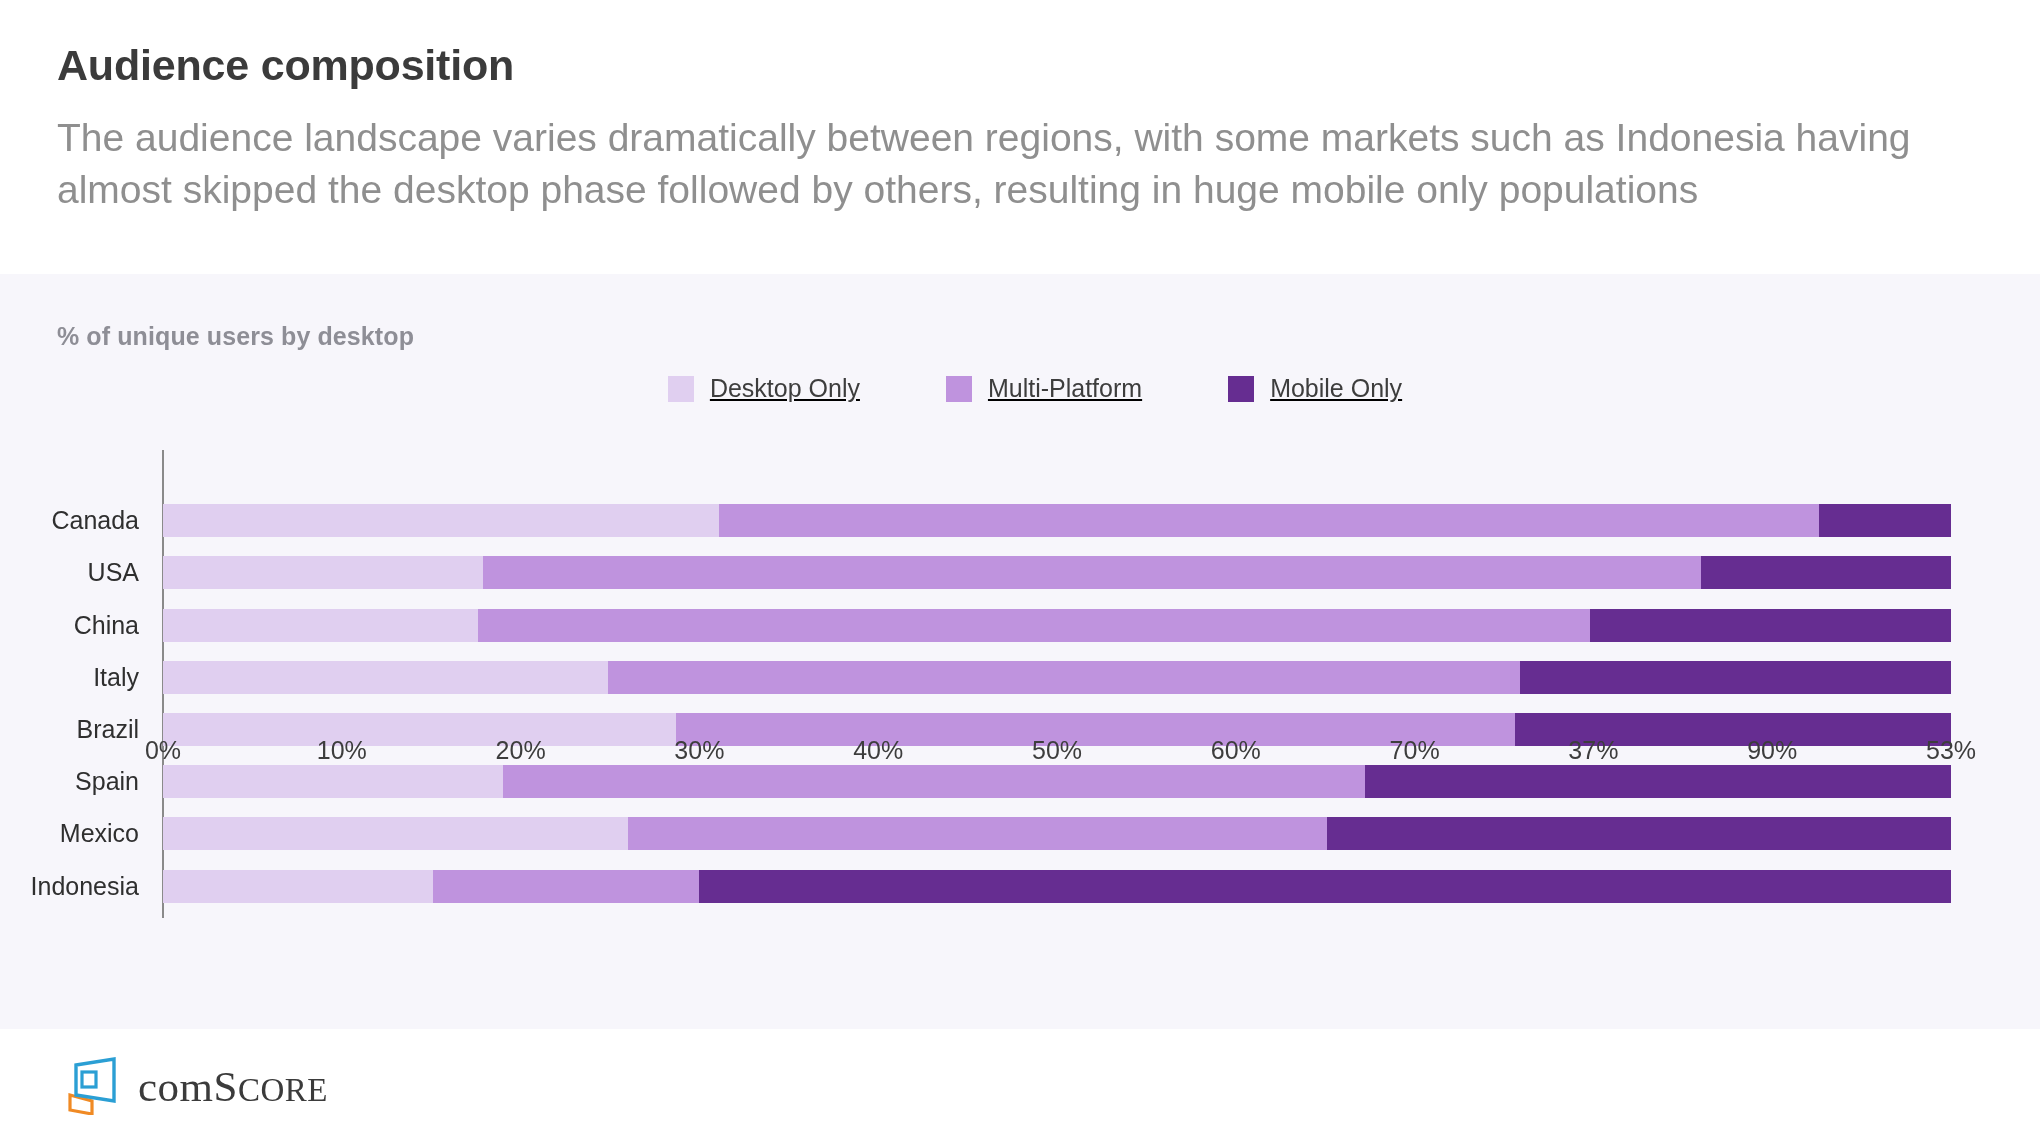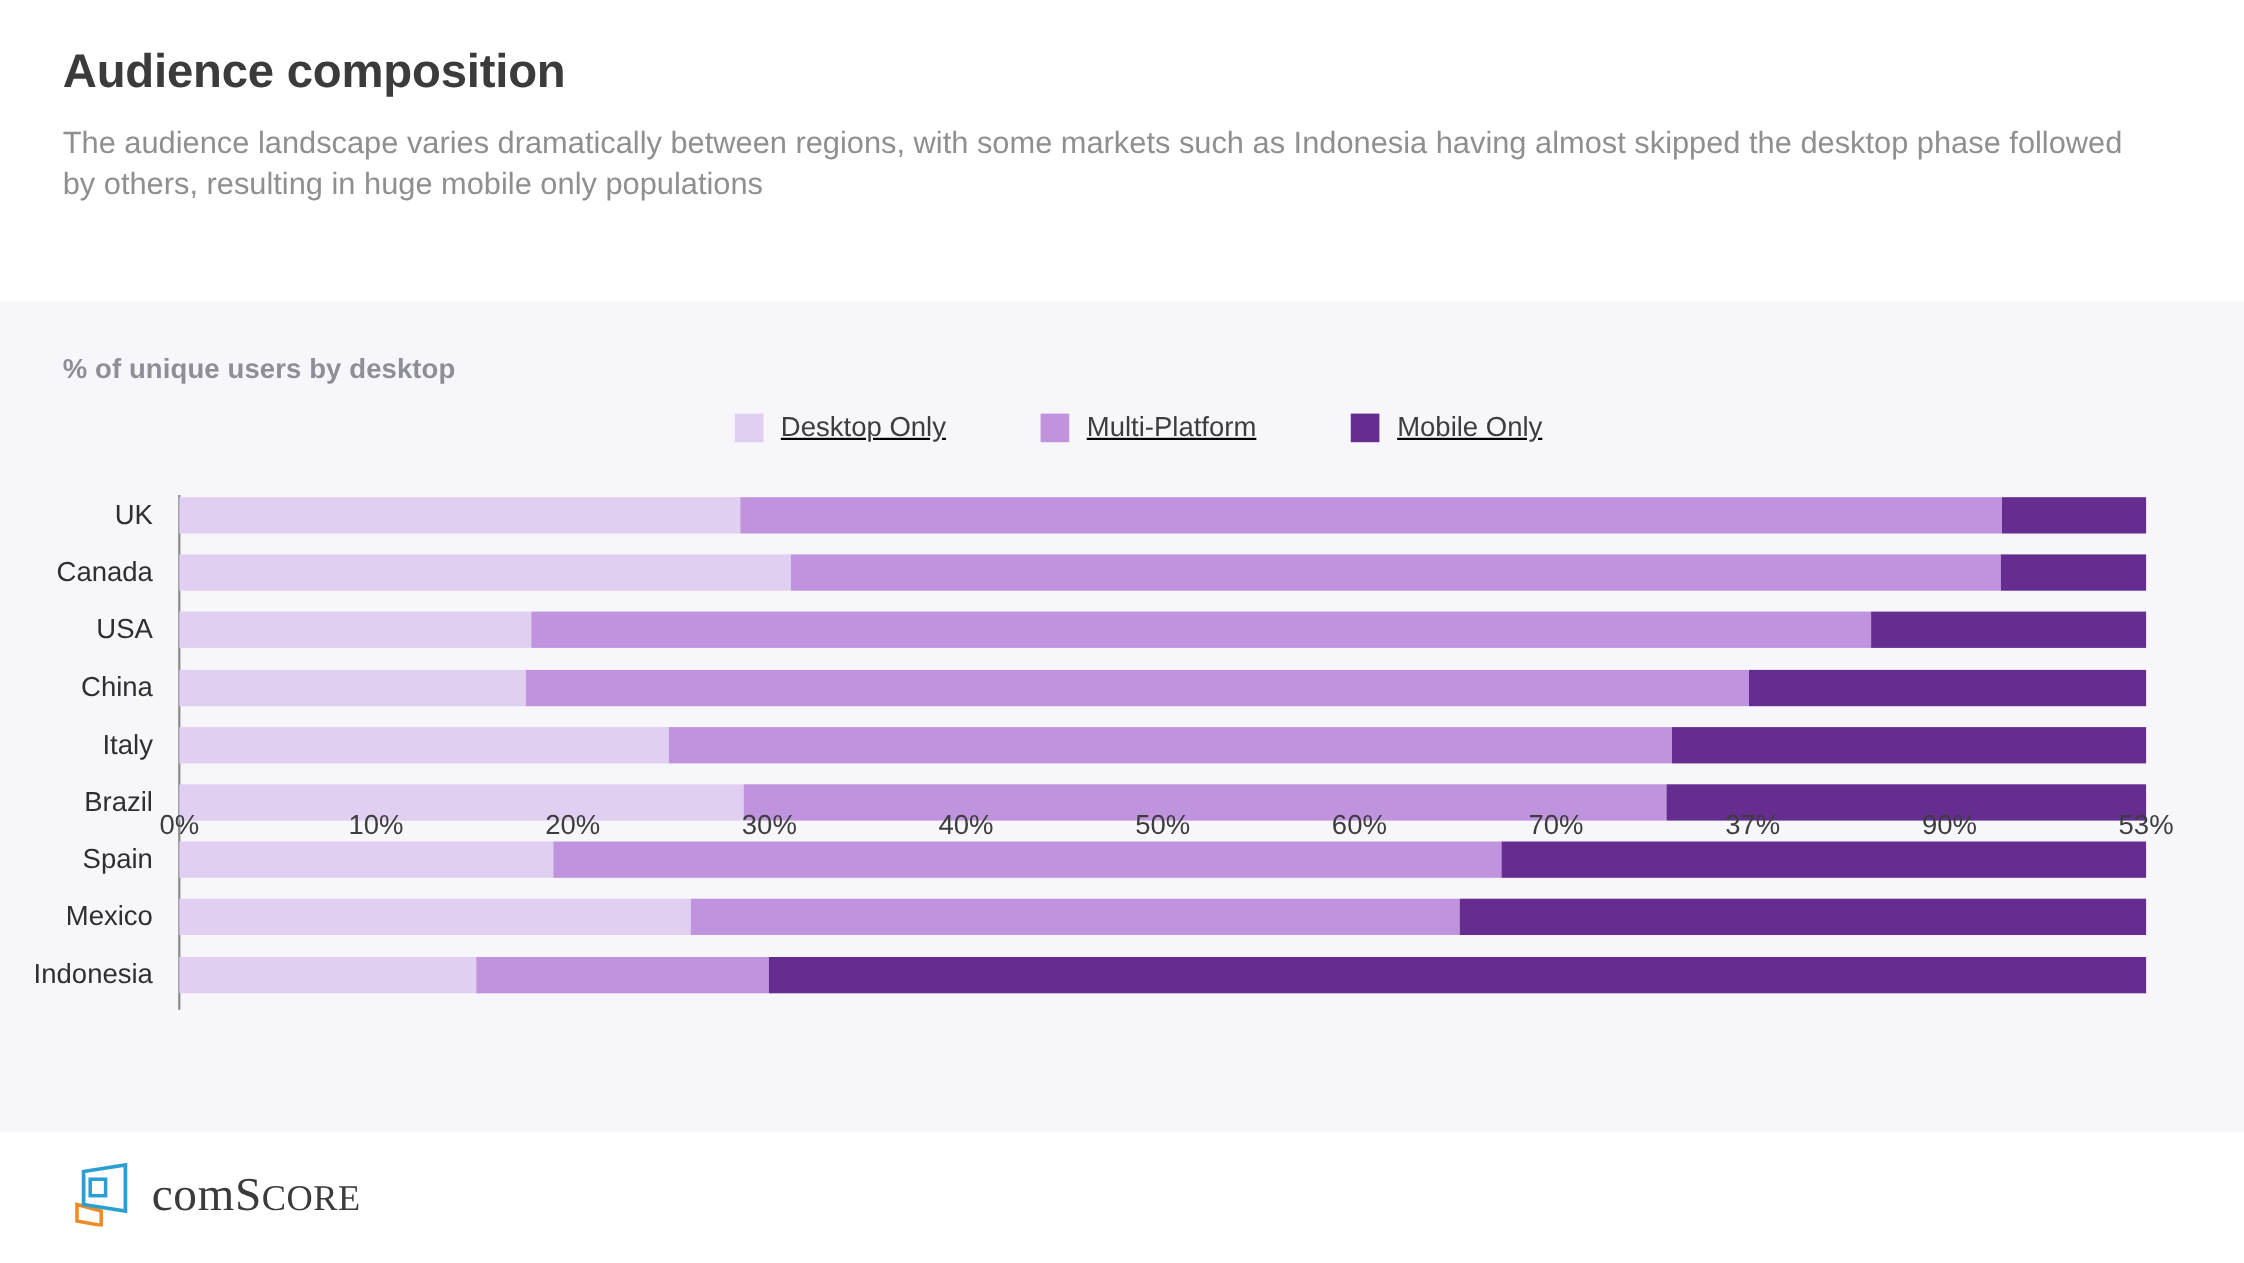--- a/index.html
+++ b/index.html
@@ -27,21 +27,21 @@
   }
   .page-title {
     font-size: 43px;
     font-weight: bold;
     color: #3b3b3b;
     letter-spacing: -0.2px;
     margin: 0;
     line-height: 1.08;
   }
   .page-subtitle {
-    font-size: 28px;
+    font-size: 39px;
     color: #8f8f8f;
     line-height: 1.32;
     margin: 24px 0 0 0;
     max-width: 1890px;
     font-weight: normal;
   }
 
   
   .chart-panel {
     position: absolute;
@@ -192,26 +192,20 @@
       </div>
       <div class="legend-item">
         <span class="legend-swatch" style="background: rgb(102, 45, 145);"></span>
         <span class="legend-label">Mobile Only</span>
       </div>
     </div>
 
   <div class="plot" id="plot">
     <div class="axis-line"></div>
     <div class="rows" id="rows">
-        <div class="bar-row" style="top: 2px;">
-          <div class="y-label">UK</div>
-          <div class="seg" title="UK — Desktop Only: 28.5%" style="background: rgb(224, 207, 240); width: 509.58px;"></div>
-          <div class="seg" title="UK — Multi-Platform: 64.2%" style="background: rgb(191, 147, 222); width: 1147.9px;"></div>
-          <div class="seg" title="UK — Mobile Only: 7.3%" style="background: rgb(102, 45, 145); width: 130.524px;"></div>
-        </div>
         <div class="bar-row" style="top: 54.2px;">
           <div class="y-label">Canada</div>
           <div class="seg" title="Canada — Desktop Only: 31.1%" style="background: rgb(224, 207, 240); width: 556.068px;"></div>
           <div class="seg" title="Canada — Multi-Platform: 61.5%" style="background: rgb(191, 147, 222); width: 1099.62px;"></div>
           <div class="seg" title="Canada — Mobile Only: 7.4%" style="background: rgb(102, 45, 145); width: 132.312px;"></div>
         </div>
         <div class="bar-row" style="top: 106.4px;">
           <div class="y-label">USA</div>
           <div class="seg" title="USA — Desktop Only: 17.9%" style="background: rgb(224, 207, 240); width: 320.052px;"></div>
           <div class="seg" title="USA — Multi-Platform: 68.1%" style="background: rgb(191, 147, 222); width: 1217.63px;"></div>

